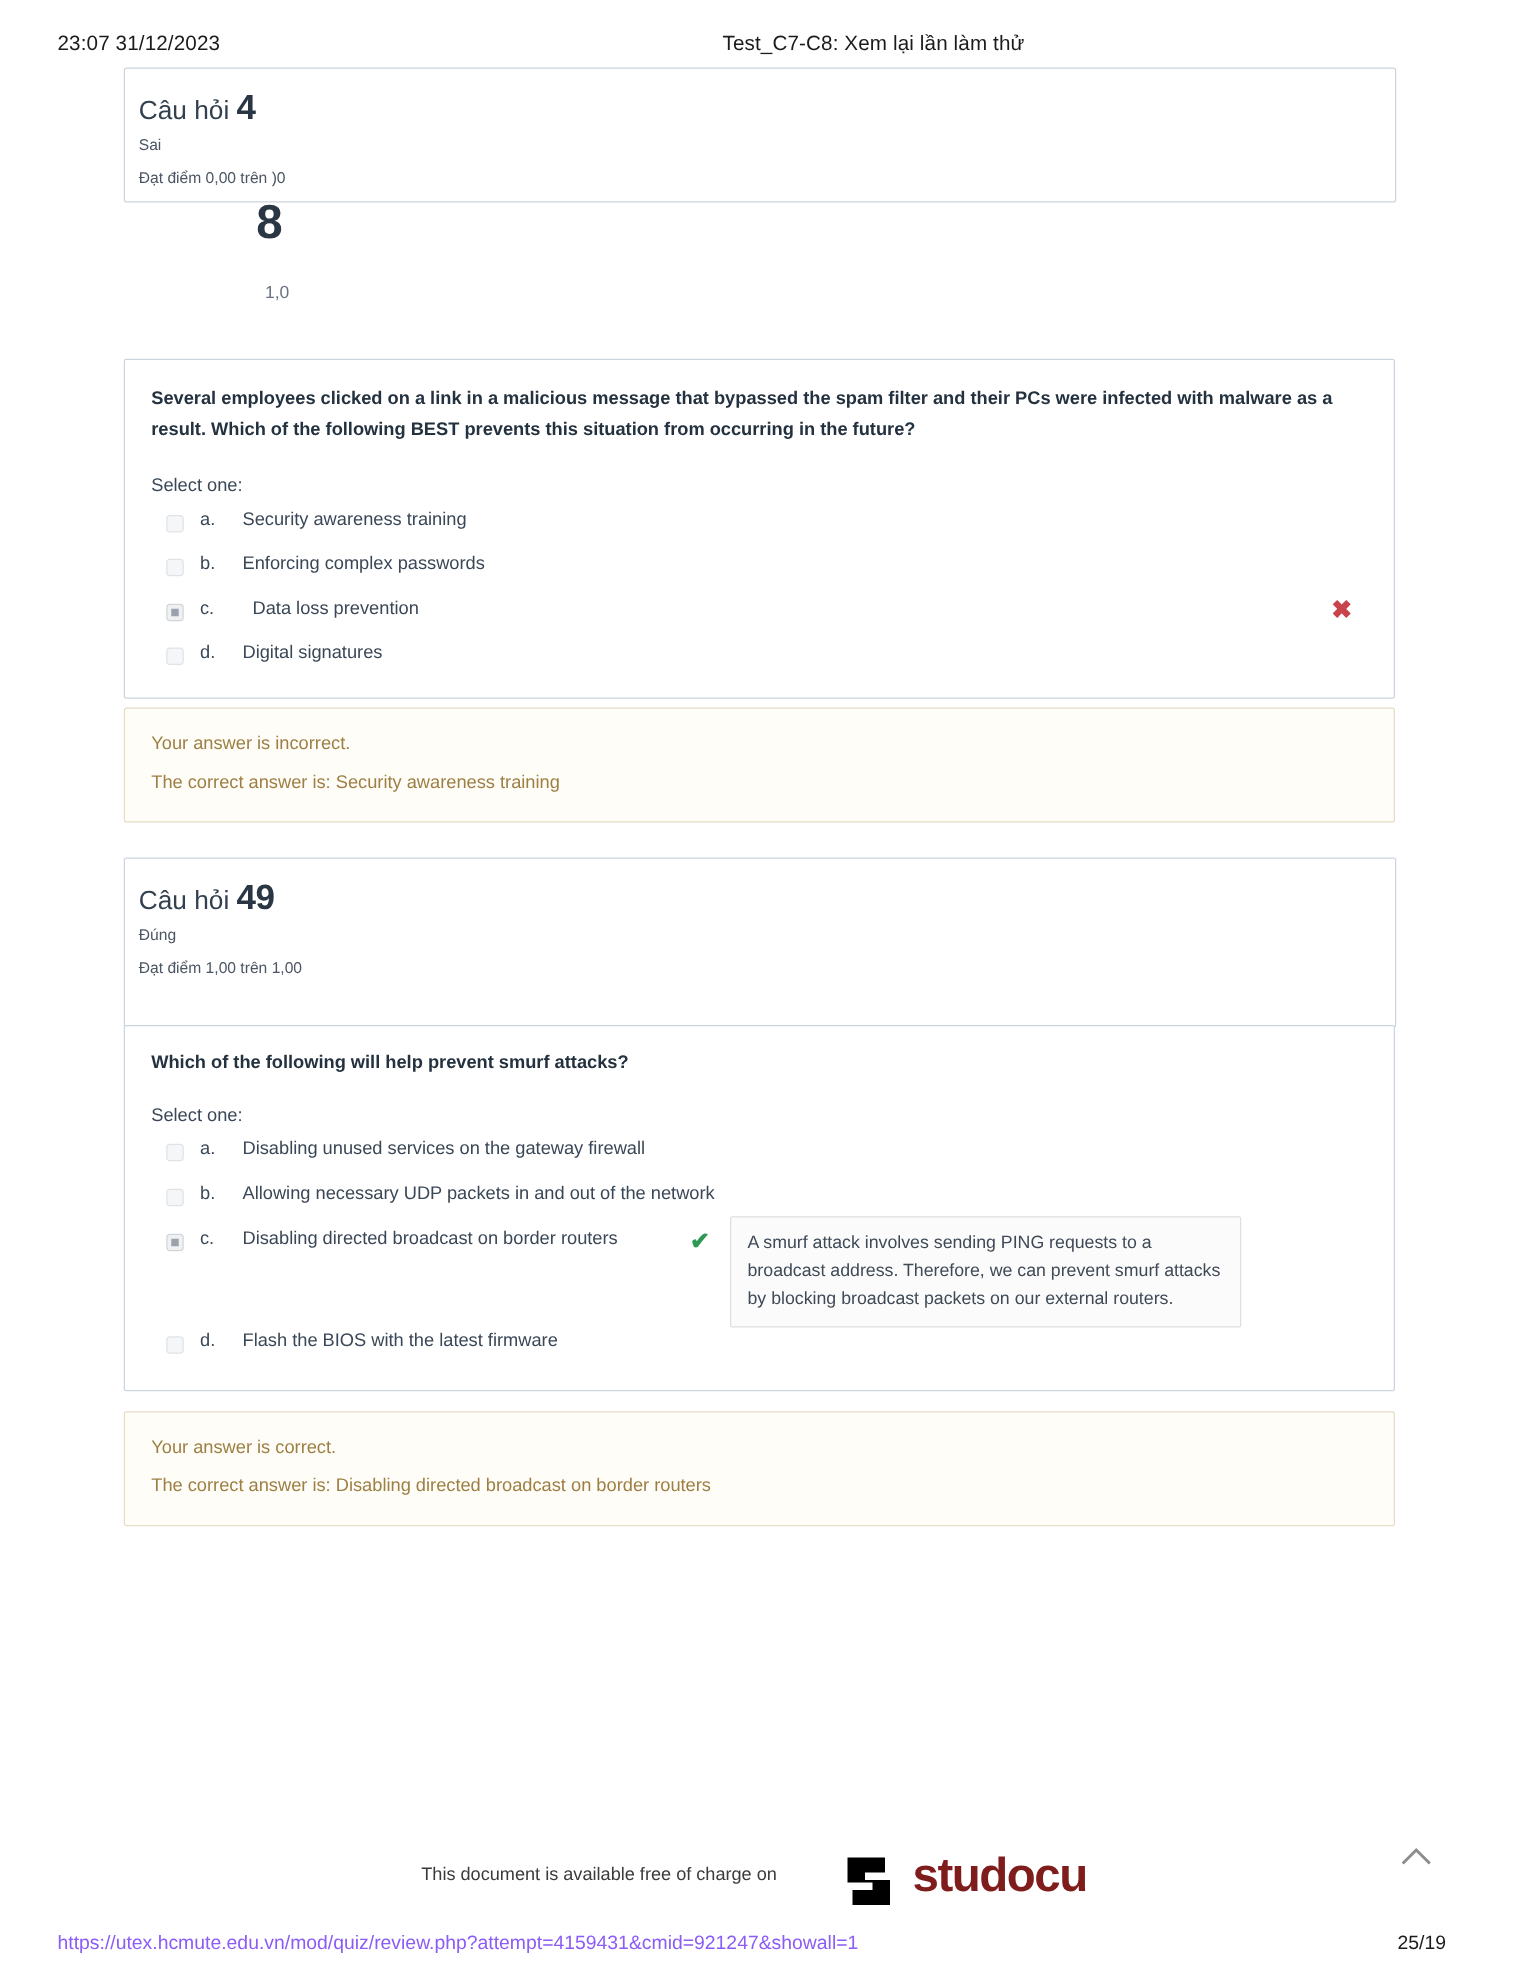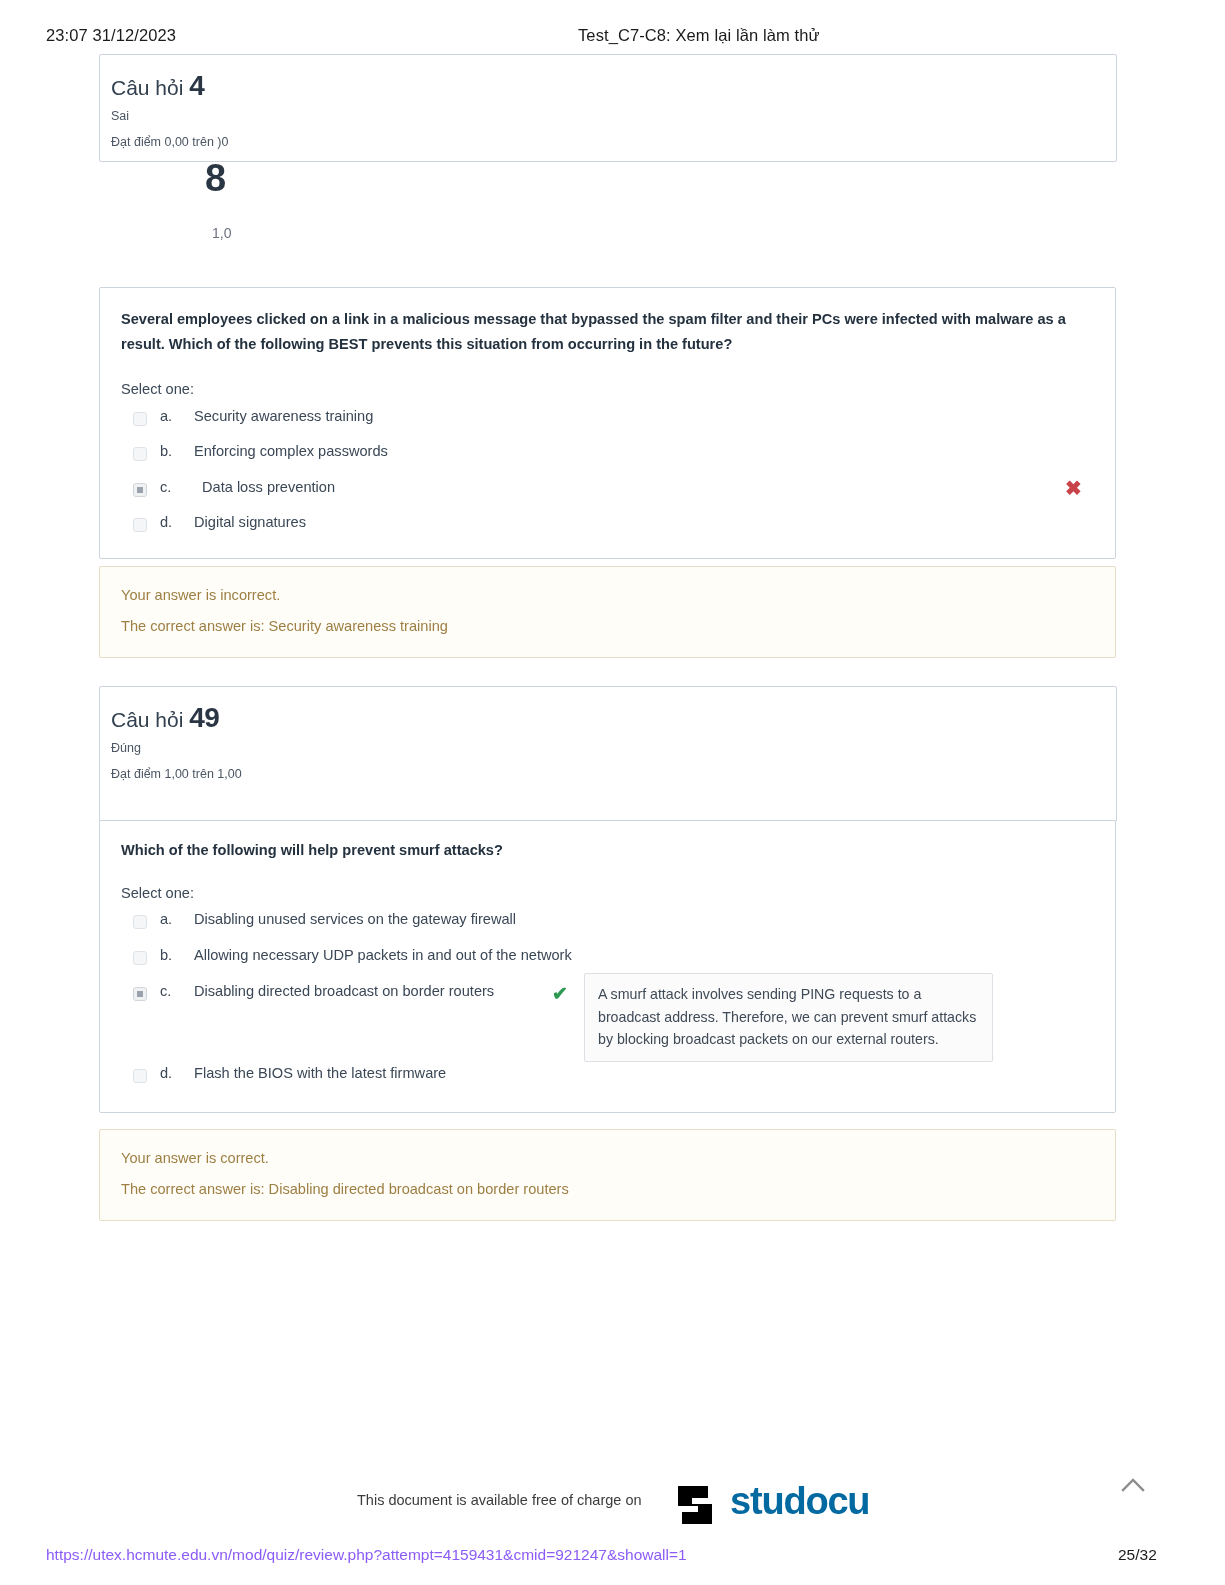--- a/index.html
+++ b/index.html
@@ -146,31 +146,31 @@
     position: absolute;
     font-size: 14.6px; color: #9d7f43;
     white-space: nowrap;
   }
 
   
   .wm {
     position: absolute; left: 0; top: 1480px; width: 1225px; height: 50px;
   }
   .wm-text {
-    position: absolute; left: 357px; top: 12px;
+    position: absolute; left: 337px; top: 12px;
     font-size: 14.5px; color: #3b3b3b;
     white-space: nowrap;
   }
   .wm-logo-mark {
     position: absolute; left: 668px; top: -2px;
     width: 54px; height: 52px;
   }
   .wm-logo-text {
     position: absolute; left: 730px; top: 0px;
-    font-size: 38px; font-weight: 700; color: #0369a1;
+    font-size: 38px; font-weight: 700; color: #7f1d1d;
     letter-spacing: -1.2px;
   }
 
   .scroll-top {
     position: absolute; left: 1116px; top: 1470px;
     width: 34px; height: 28px;
   }
 
   
   .pg-footer { position: absolute; left: 0; top: 1546px; width: 1225px; }
@@ -297,14 +297,14 @@
 <div class="wm">
   <div class="wm-text">This document is available free of charge on</div>
   <svg class="wm-logo-mark" viewBox="0 0 54 52">
     <path d="M10 8 L40 8 L40 20 L24 20 L24 26 L44 26 L44 46 L14 46 L14 34 L30 34 L30 28 L10 28 Z" fill="#000000"></path>
   </svg>
   <div class="wm-logo-text">studocu</div>
 </div>
 
 <div class="pg-footer">
   <div class="foot-url">https://utex.hcmute.edu.vn/mod/quiz/review.php?attempt=4159431&amp;cmid=921247&amp;showall=1</div>
-  <div class="foot-page">25/32</div>
+  <div class="foot-page">25/19</div>
 </div>
 
 </body></html>

